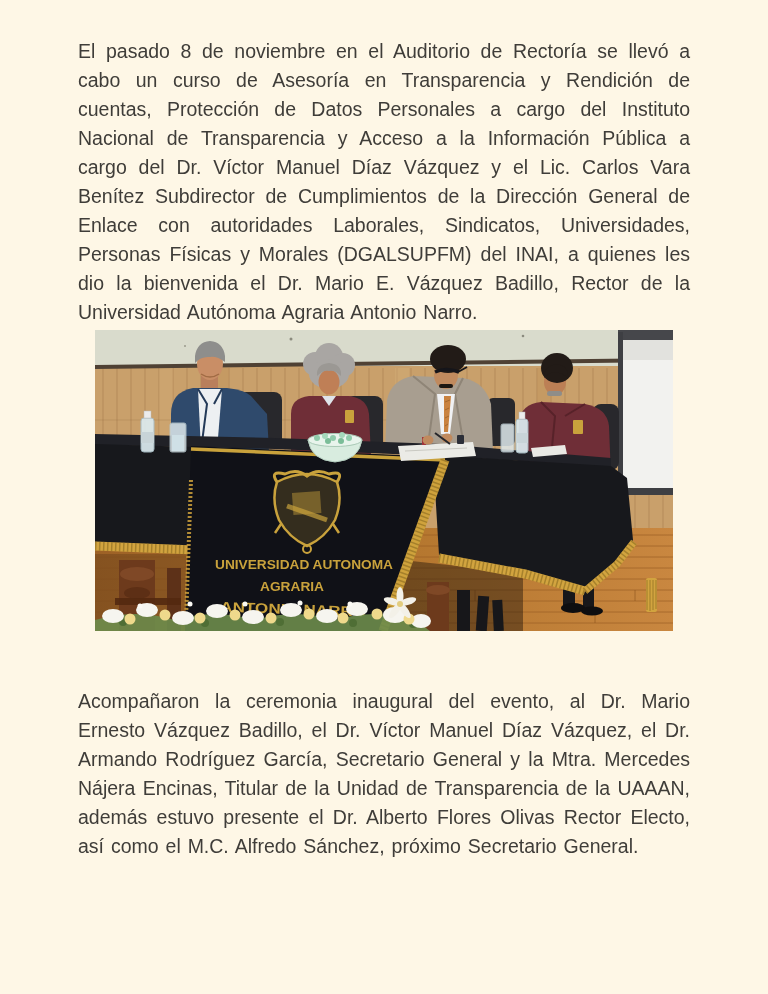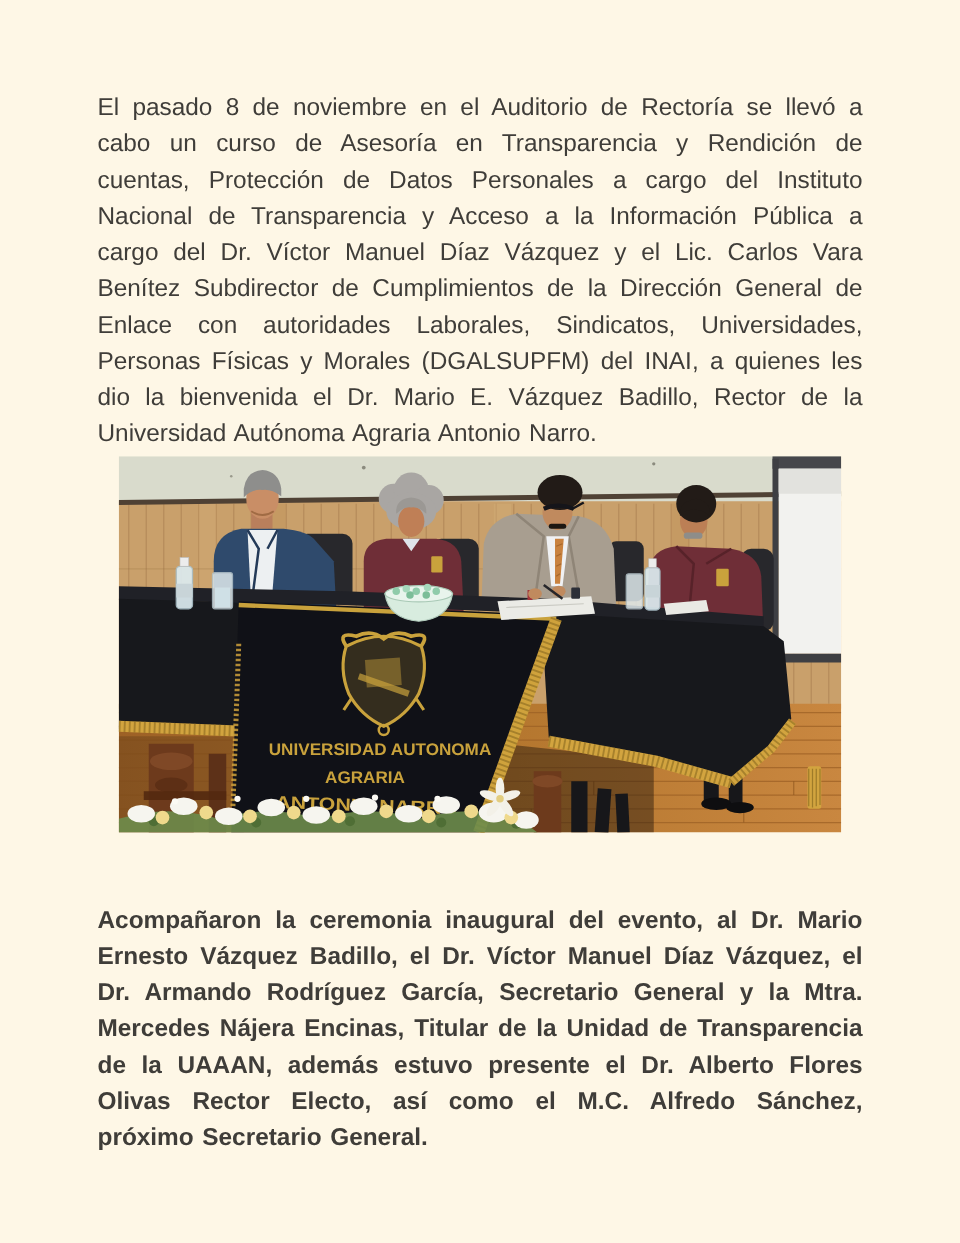--- a/index.html
+++ b/index.html
@@ -2,28 +2,28 @@
 <html lang="es"><head>
 <meta charset="utf-8">
 <style>
   html,body{margin:0;padding:0;}
   body{
     width:768px;height:994px;
     background:#fef7e6;
     font-family:"Liberation Sans","DejaVu Sans",sans-serif;
     overflow:hidden;
   }
-  .article{width:612px;margin:0 auto;padding-top:72px;}
+  .article{width:612px;margin:0 auto;padding-top:37px;}
   .para{
     font-size:19.5px;line-height:29px;color:#3f3d39;
     text-align:justify;margin:0;word-spacing:1.5px;
   }
   .photo-figure{margin:3px 0 12px 17px;width:578px;height:301px;}
   .photo-figure svg{display:block;}
-  .para.second{margin-top:56px;font-weight:bold;}
+  .para.second{margin-top:56px;}
 </style>
 </head>
 <body bgcolor="#fef7e6">
 
 <div class="article">
 
   <p class="para">El pasado 8 de noviembre en el Auditorio de Rectoría se llevó a cabo un curso de Asesoría en Transparencia y Rendición de cuentas, Protección de Datos Personales a cargo del Instituto Nacional de Transparencia y Acceso a la Información Pública a cargo del Dr. Víctor Manuel Díaz Vázquez y el Lic. Carlos Vara Benítez Subdirector de Cumplimientos de la Dirección General de Enlace con autoridades Laborales, Sindicatos, Universidades, Personas Físicas y Morales (DGALSUPFM) del INAI, a quienes les dio la bienvenida el Dr. Mario E. Vázquez Badillo, Rector de la Universidad Autónoma Agraria Antonio Narro.</p>
 
   <figure class="photo-figure">
     <svg viewBox="0 0 578 301" width="578" height="301" xmlns="http://www.w3.org/2000/svg">

